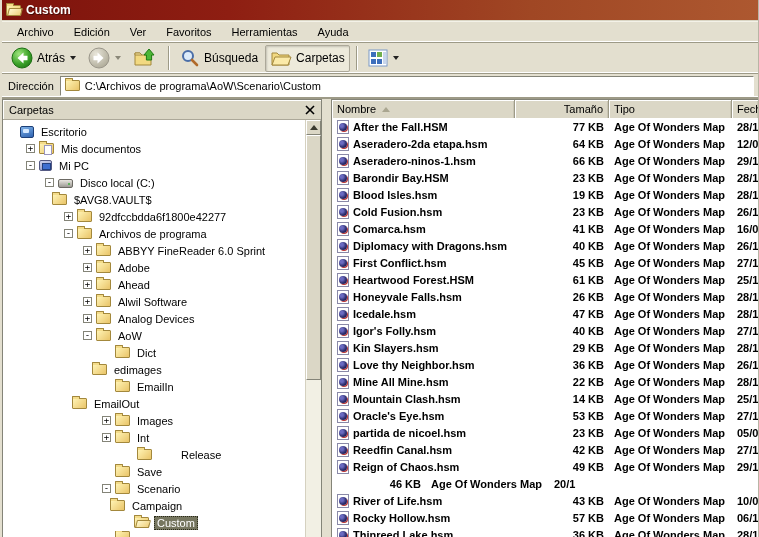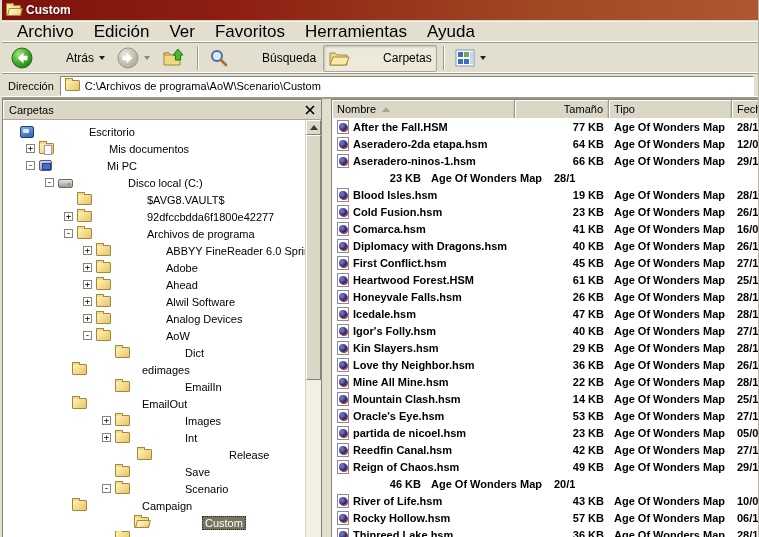--- a/index.html
+++ b/index.html
@@ -23,29 +23,29 @@
   
   .folder-ic { width:15px; height:11px; position:relative; background:linear-gradient(135deg,#fff3b4,#e9c468); border:1px solid #a3883c; border-radius:1px; display:inline-block; }
   .folder-ic::before { content:''; position:absolute; top:-3px; left:-1px; width:6px; height:2px; background:#f4dc8a; border:1px solid #a3883c; border-bottom:none; border-radius:1px 1px 0 0; }
   .folder-open::after { content:''; position:absolute; left:1px; right:-2px; top:2px; bottom:-1px; background:linear-gradient(135deg,#fff8cf,#efd07c); border:1px solid #a3883c; transform:skewX(-14deg); border-radius:1px; }
 
   
   .menubar {
     height:22px; flex:0 0 22px; display:flex; align-items:center; gap:2px; padding-left:6px;
     background:#e3dfcf; border-bottom:1px solid #9d9a87; box-shadow:inset 0 -1px 0 #fff, inset 0 1px 0 #f4f2e8;
   }
-  .menu-item { padding:3px 9px; font-size:17px; }
+  .menu-item { padding:3px 9px; font-size:11px; }
 
   
   .toolbar {
     height:31px; flex:0 0 31px; display:flex; align-items:center; padding:0 4px; gap:2px;
     background:#e3dfcf; border-bottom:1px solid #9d9a87; box-shadow:inset 0 -1px 0 #fff;
   }
   .tb-btn { display:flex; align-items:center; gap:4px; padding:2px 4px; border:1px solid transparent; border-radius:2px; height:27px; }
-  .tb-btn .lbl { font-size:12px;margin-left:29px; }
+  .tb-btn .lbl { font-size:12px; }
   .tb-btn.pressed { background:#edead c; background:#edeadb; border:1px solid #aca899; box-shadow:inset 1px 1px 2px rgba(0,0,0,.18); }
   .drop { width:0; height:0; border-left:3px solid transparent; border-right:3px solid transparent; border-top:4px solid #222; margin-left:1px; }
   .drop.dis { border-top-color:#8a8778; }
   .tb-sep { width:1px; height:24px; background:#9d9a87; box-shadow:1px 0 0 #fff; margin:0 4px; }
 
   
   .addressbar {
     height:25px; flex:0 0 25px; display:flex; align-items:center; gap:6px; padding:0 4px 0 6px;
     background:#e3dfcf; border-bottom:2px solid #9d9a87; box-shadow:inset 0 -1px 0 #fff;
   }
@@ -69,21 +69,21 @@
   .panel-body { flex:1; display:flex; min-height:0; }
   .tree { flex:1; overflow:hidden; padding-top:3px; background:#fff; }
   .tree-row { height:17px; display:flex; align-items:center; white-space:nowrap; }
   .tree-row.partial { height:9px; overflow:hidden; align-items:flex-start; }
   .toggle {
     width:9px; height:9px; flex:0 0 9px; margin-right:4px; border:1px solid #848478; background:#fff;
     font-size:9px; line-height:7px; text-align:center; font-family:"DejaVu Sans Mono", monospace; color:#000;
   }
   .toggle.hidden { visibility:hidden; }
   .tree-icon { margin-right:5px; flex:0 0 auto; }
-  .tree-label { padding:0 2px;margin-left:48px; }
+  .tree-label { padding:0 2px; }
   .tree-row.selected .tree-label { background:#76765f; color:#fff; border:1px dotted #2a2a1a; padding:0 2px; }
 
   
   .icon-folder, .icon-folder-open { width:15px; height:11px; position:relative; background:linear-gradient(135deg,#fff3b4,#e9c468); border:1px solid #a3883c; border-radius:1px; }
   .icon-folder::before, .icon-folder-open::before { content:''; position:absolute; top:-3px; left:-1px; width:6px; height:2px; background:#f4dc8a; border:1px solid #a3883c; border-bottom:none; border-radius:1px 1px 0 0; }
   .icon-folder-open::after { content:''; position:absolute; left:1px; right:-2px; top:2px; bottom:-1px; background:linear-gradient(135deg,#fff8cf,#efd07c); border:1px solid #a3883c; transform:skewX(-14deg); border-radius:1px; }
   .icon-desktop { width:14px; height:12px; background:linear-gradient(160deg,#7fb2e8,#2e62b0); border:1px solid #1d3f77; border-radius:2px; position:relative; }
   .icon-desktop::after { content:''; position:absolute; left:2px; top:2px; width:6px; height:4px; background:#d6e9ff; border-radius:1px; }
   .icon-folder-docs { width:15px; height:11px; position:relative; background:linear-gradient(135deg,#fff3b4,#e9c468); border:1px solid #a3883c; border-radius:1px; }
   .icon-folder-docs::before { content:''; position:absolute; top:-3px; left:-1px; width:6px; height:2px; background:#f4dc8a; border:1px solid #a3883c; border-bottom:none; }
@@ -246,21 +246,21 @@
             <div class="tree-row" style="padding-left: 23px;">
               <span class="toggle"><span>-</span></span>
               <span class="tree-icon icon-computer"></span>
               <span class="tree-label">Mi PC</span>
             </div>
             <div class="tree-row" style="padding-left: 42px;">
               <span class="toggle"><span>-</span></span>
               <span class="tree-icon icon-drive"></span>
               <span class="tree-label">Disco local (C:)</span>
             </div>
-            <div class="tree-row" style="padding-left: 61px; align-items: center;">
+            <div class="tree-row" style="padding-left: 36px; align-items: center;">
               <span class="toggle hidden"><span></span></span>
               <span class="tree-icon icon-folder"></span>
               <span class="tree-label">$AVG8.VAULT$</span>
             </div>
             <div class="tree-row" style="padding-left: 61px;">
               <span class="toggle"><span>+</span></span>
               <span class="tree-icon icon-folder"></span>
               <span class="tree-label">92dfccbdda6f1800e42277</span>
             </div>
             <div class="tree-row" style="padding-left: 61px;">
@@ -296,21 +296,21 @@
             <div class="tree-row" style="padding-left: 80px;">
               <span class="toggle"><span>-</span></span>
               <span class="tree-icon icon-folder"></span>
               <span class="tree-label">AoW</span>
             </div>
             <div class="tree-row" style="padding-left: 99px;">
               <span class="toggle hidden"><span></span></span>
               <span class="tree-icon icon-folder"></span>
               <span class="tree-label">Dict</span>
             </div>
-            <div class="tree-row" style="padding-left: 56px;">
+            <div class="tree-row" style="padding-left: 76px;">
               <span class="toggle hidden"><span></span></span>
               <span class="tree-icon icon-folder"></span>
               <span class="tree-label">edimages</span>
             </div>
             <div class="tree-row" style="padding-left: 99px;">
               <span class="toggle hidden"><span></span></span>
               <span class="tree-icon icon-folder"></span>
               <span class="tree-label">EmailIn</span>
             </div>
             <div class="tree-row" style="padding-left: 56px;">
@@ -336,21 +336,21 @@
             <div class="tree-row" style="padding-left: 99px;">
               <span class="toggle hidden"><span></span></span>
               <span class="tree-icon icon-folder"></span>
               <span class="tree-label">Save</span>
             </div>
             <div class="tree-row" style="padding-left: 99px;">
               <span class="toggle"><span>-</span></span>
               <span class="tree-icon icon-folder"></span>
               <span class="tree-label">Scenario</span>
             </div>
-            <div class="tree-row" style="padding-left: 56px; text-align: right;">
+            <div class="tree-row" style="padding-left: 94px; text-align: right;">
               <span class="toggle hidden"><span></span></span>
               <span class="tree-icon icon-folder"></span>
               <span class="tree-label">Campaign</span>
             </div>
             <div class="tree-row selected" style="padding-left: 118px;">
               <span class="toggle hidden"><span></span></span>
               <span class="tree-icon icon-folder-open"></span>
               <span class="tree-label">Custom</span>
             </div>
             <div class="tree-row partial" style="padding-left: 99px;">
@@ -409,20 +409,24 @@
           <div class="file-row">
             <span class="cell name">
               <span class="file-icon"></span>
               <span>Aseradero-ninos-1.hsm</span>
             </span>
             <span class="cell size">66 KB</span>
             <span class="cell type">Age Of Wonders Map</span>
             <span class="cell date">29/1</span>
           </div>
           <div class="file-row">
+            <span class="cell name">
+              <span class="file-icon"></span>
+              <span>Barondir Bay.HSM</span>
+            </span>
             <span class="cell size">23 KB</span>
             <span class="cell type">Age Of Wonders Map</span>
             <span class="cell date">28/1</span>
           </div>
           <div class="file-row">
             <span class="cell name">
               <span class="file-icon"></span>
               <span>Blood Isles.hsm</span>
             </span>
             <span class="cell size">19 KB</span>

